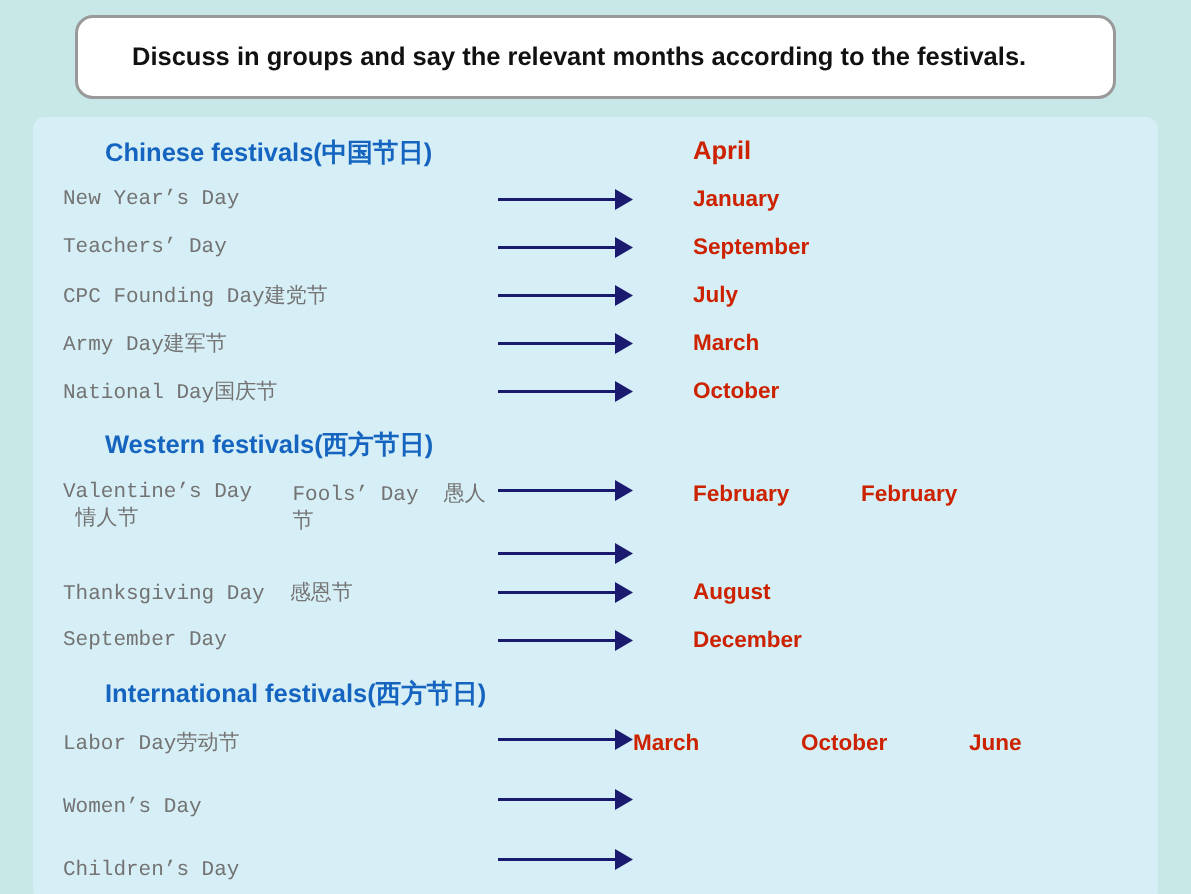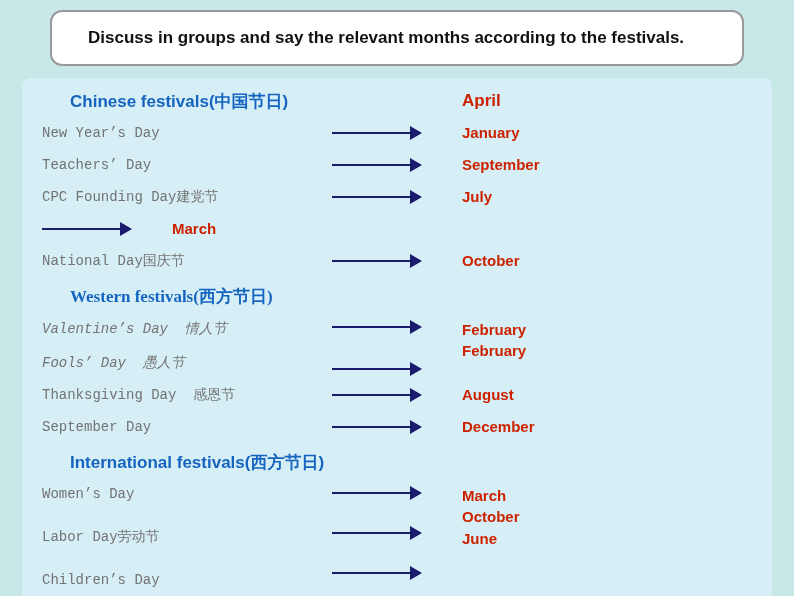--- a/index.html
+++ b/index.html
@@ -114,21 +114,20 @@
     .header-arrow {
       width: 130px;
     }
 
     .header-right {
       width: 110px;
     }
 
     .multi-month {
       display: flex;
-      flex-direction: column;
       gap: 2px;
     }
 
     .multi-month .month-name {
       line-height: 1.3;
     }
 
   </style>
 </head>
 <body>
@@ -176,44 +175,45 @@
     <div class="arrow-cell">
       <div class="arrow-single-row">
         <div class="arr-line"></div>
         <div class="arr-head"></div>
       </div>
     </div>
     <div class="month-name">July</div>
   </div>
 
   <div class="row">
+    <div class="festival-name">Army Day建军节</div>
     <div class="arrow-cell">
       <div class="arrow-single-row">
         <div class="arr-line"></div>
         <div class="arr-head"></div>
       </div>
     </div>
     <div class="month-name">March</div>
   </div>
 
   <div class="row">
     <div class="festival-name">National Day国庆节</div>
     <div class="arrow-cell">
       <div class="arrow-single-row">
         <div class="arr-line"></div>
         <div class="arr-head"></div>
       </div>
     </div>
     <div class="month-name">October</div>
   </div>
 
-  <div class="section-header" style="margin-top:6px;font-family:Liberation Serif, serif;">Western festivals(西方节日)</div>
+  <div class="section-header" style="margin-top:6px;">Western festivals(西方节日)</div>
 
   <div class="row" style="align-items:flex-start; padding-top:4px;">
-    <div style="width:290px; display:flex; flex-direction:column; gap:16px;font-style:italic;">
+    <div style="width:290px; display:flex; gap:16px;">
       <div class="festival-name">Valentine’s Day &nbsp;情人节</div>
       <div class="festival-name">Fools’ Day &nbsp;愚人节</div>
     </div>
     <div class="arrow-cell" style="flex-direction:column; gap:28px; align-items:flex-start; justify-content:flex-start;">
       <div class="arrow-single-row">
         <div class="arr-line"></div>
         <div class="arr-head"></div>
       </div>
       <div class="arrow-single-row">
         <div class="arr-line"></div>
@@ -245,22 +245,22 @@
         <div class="arr-head"></div>
       </div>
     </div>
     <div class="month-name">December</div>
   </div>
 
   <div class="section-header" style="margin-top:6px;">International festivals(西方节日)</div>
 
   <div class="row" style="align-items:flex-start; padding-top:4px;">
     <div style="width:290px; display:flex; flex-direction:column; gap:26px;">
+      <div class="festival-name">Labor Day劳动节</div>
       <div class="festival-name">Women’s Day</div>
-      <div class="festival-name">Labor Day劳动节</div>
       <div class="festival-name">Children’s Day</div>
     </div>
     <div class="arrow-cell" style="flex-direction:column; gap:26px; align-items:flex-start; justify-content:flex-start;">
       <div class="arrow-single-row">
         <div class="arr-line"></div>
         <div class="arr-head"></div>
       </div>
       <div class="arrow-single-row">
         <div class="arr-line"></div>
         <div class="arr-head"></div>

